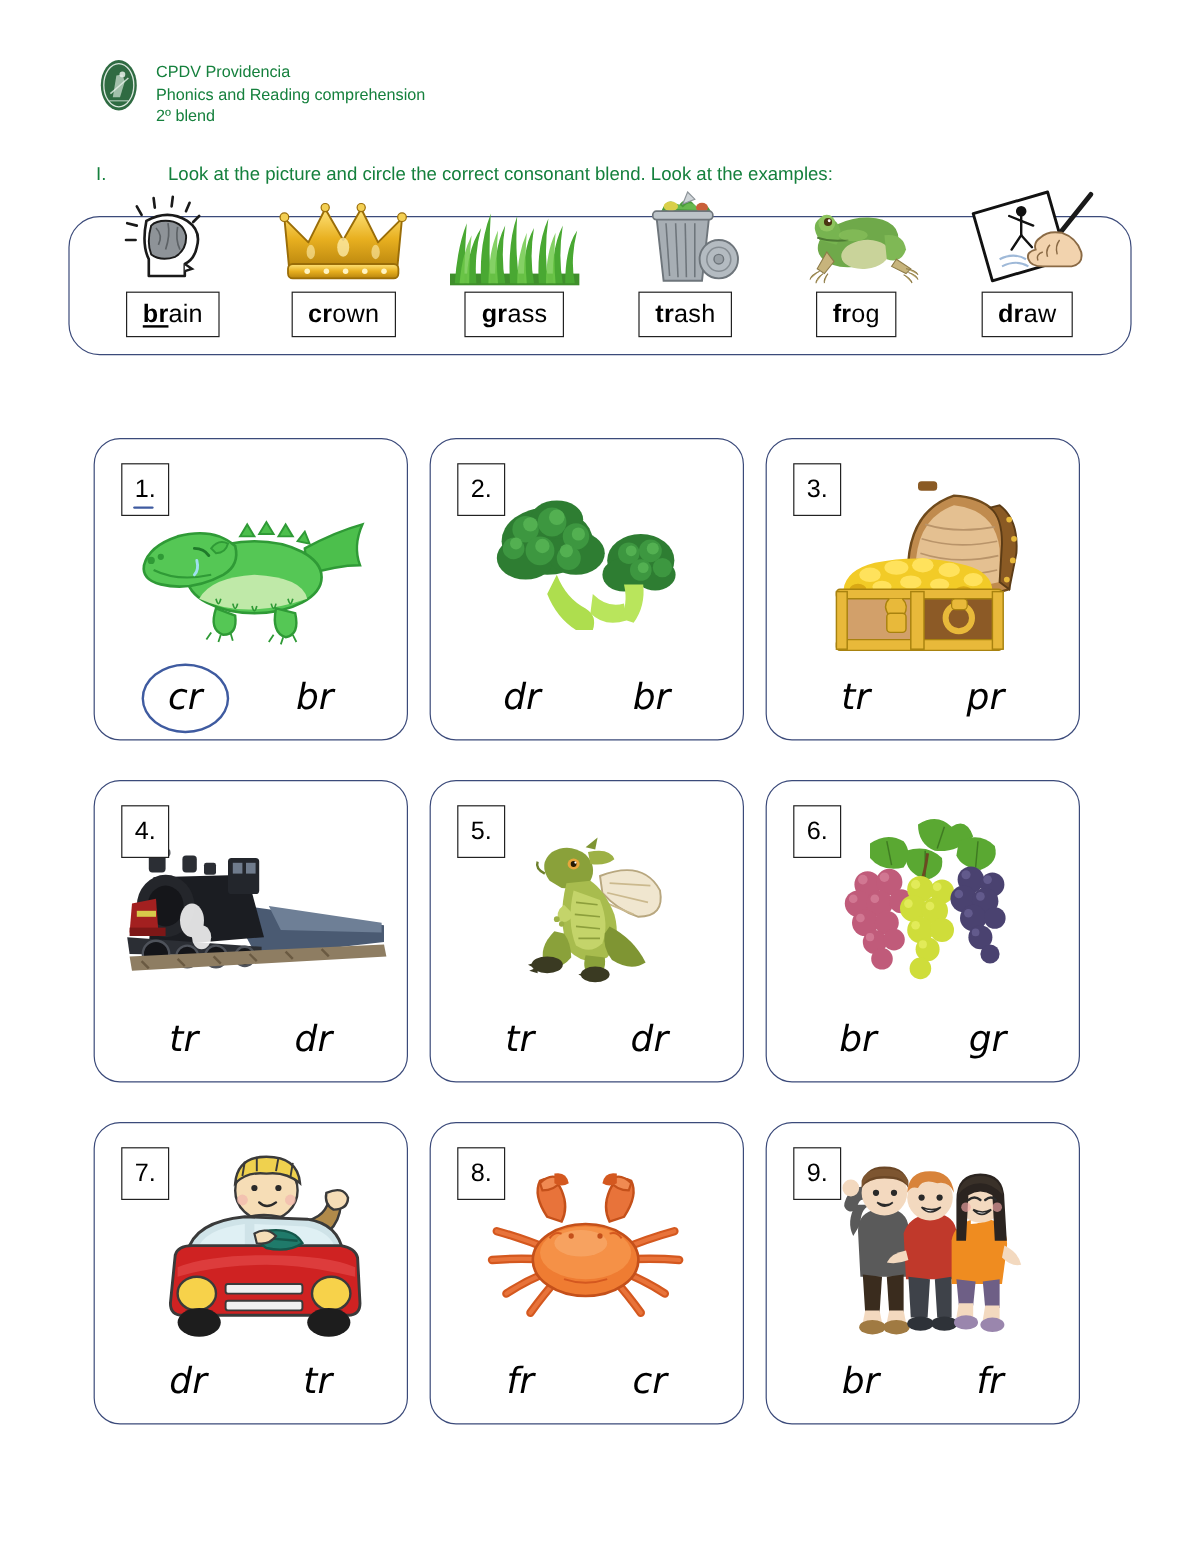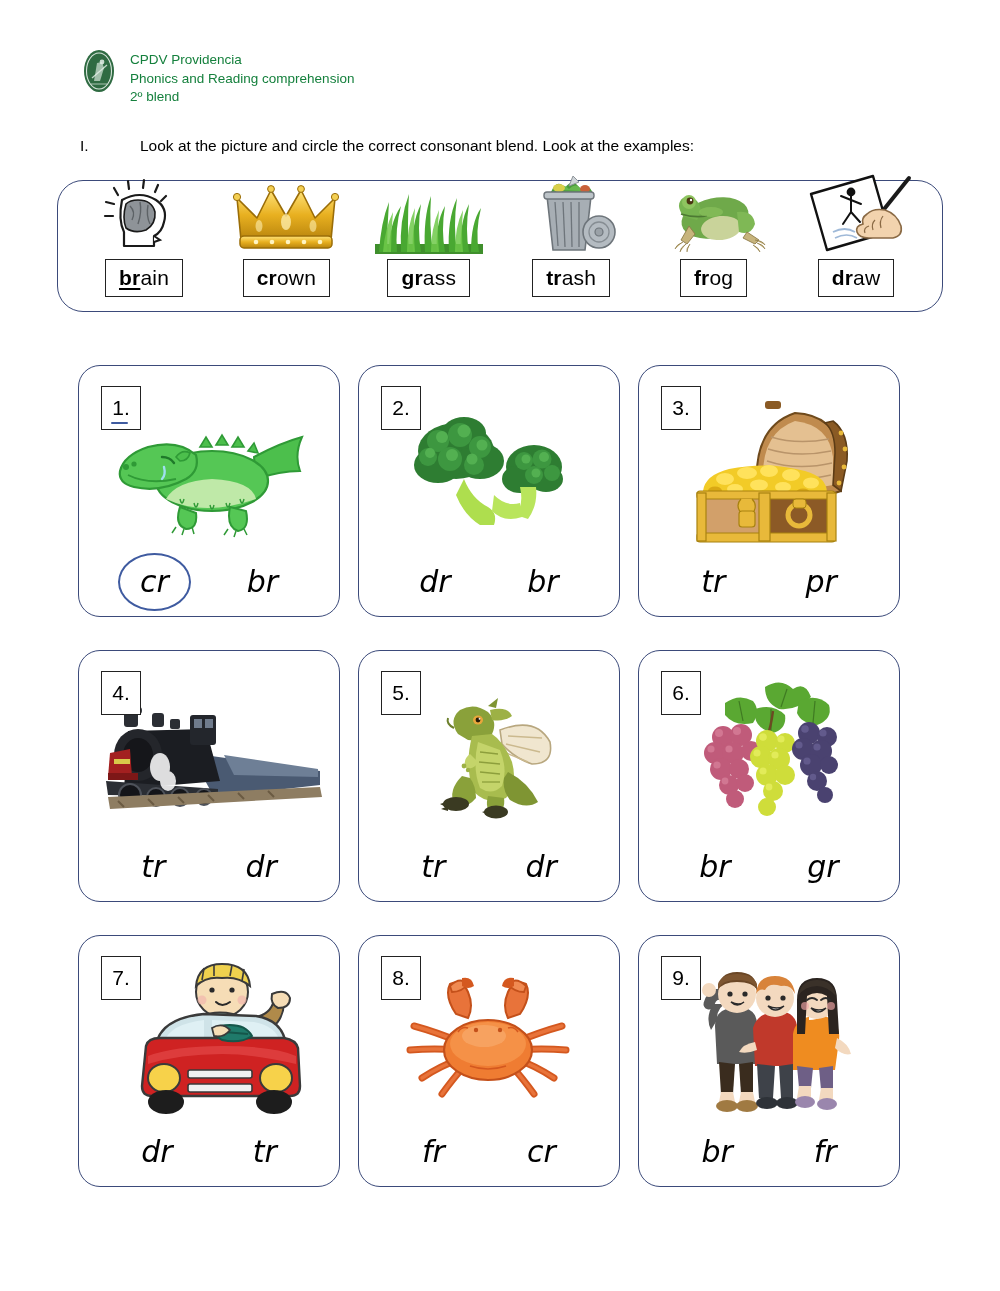--- a/index.html
+++ b/index.html
@@ -39,35 +39,35 @@
     padding-top: 3px;
     white-space: nowrap;
   }
 
   
   .instruction {
     position: absolute;
     left: 80px;
     top: 137px;
     font-size: 15.5px;
-    color: #000000;
+    color: #15803d;
     white-space: nowrap;
   }
   .instruction .numeral {
     display: inline-block;
     width: 60px;
   }
 
   
   .examples-panel {
     position: absolute;
     left: 57px;
     top: 180px;
     width: 886px;
-    height: 132px;
+    height: 116px;
     box-sizing: border-box;
     border: 1.6px solid #3b4a7a;
     border-radius: 26px;
     background: #ffffff;
     display: flex;
     align-items: flex-end;
     justify-content: space-between;
     padding: 0 18px 14px 18px;
   }
   .example {

